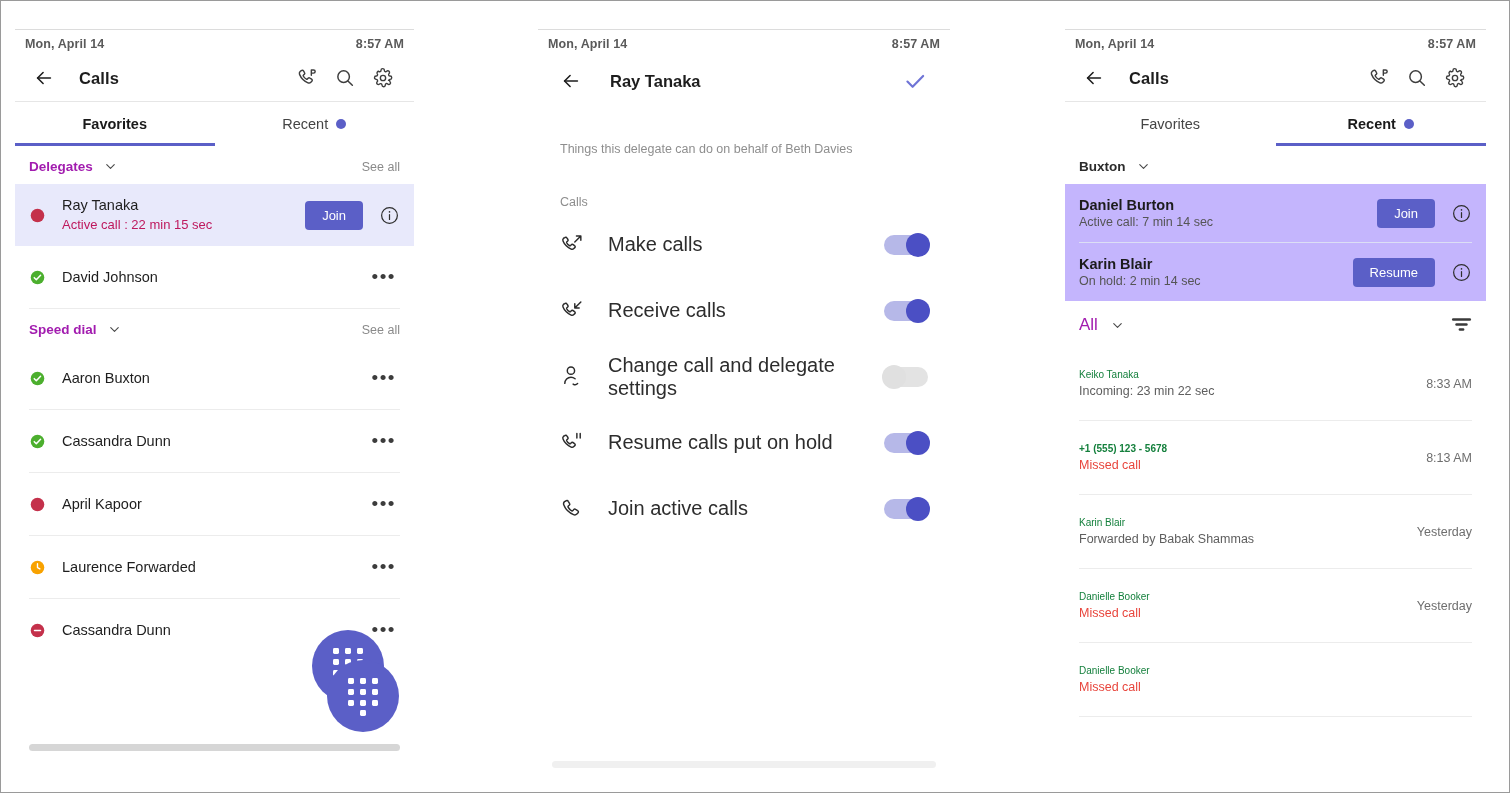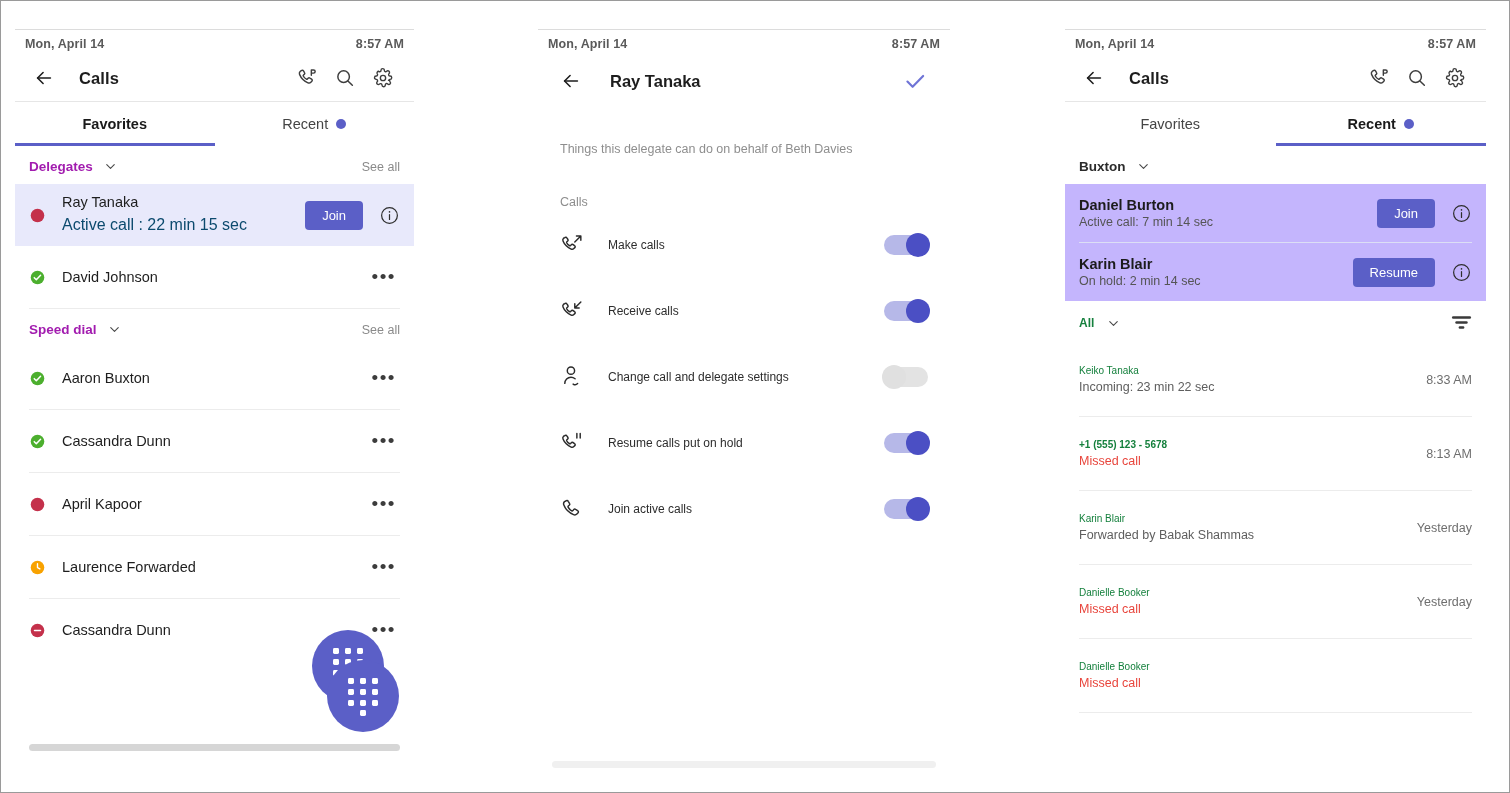--- a/index.html
+++ b/index.html
@@ -74,21 +74,21 @@
   .sec .seeall { font-size: 12.5px; color: #8a8a8a; cursor: pointer; }
 
   
   .row {
     display: flex; align-items: center;
     padding: 0 14px; height: 62px; position: relative;
   }
   .row .presence { width: 17px; height: 17px; flex: 0 0 17px; margin-right: 16px; }
   .row .rowtext { flex: 1; min-width: 0; }
   .row .rname { font-size: 14.5px; color: #1e1e1e; line-height: 1.3; }
-  .row .rsub { font-size: 16px; color: #0c4a6e; line-height: 1.45; margin-top: 1px; }
+  .row .rsub { font-size: 13px; color: #be185d; line-height: 1.45; margin-top: 1px; }
   .row .more {
     font-size: 19px; color: #3c3c3c; letter-spacing: 1.5px;
     padding: 0 4px; cursor: pointer; line-height: .6;
   }
   .divider { height: 1px; background: #ececec; margin: 0 14px; }
 
   .row.highlight { background: #e8e9fb; height: 62px; }
   .row.highlight .rname { font-weight: 400; }
 
   .btn-join {
@@ -100,42 +100,42 @@
   
   .p2-title { font-size: 16.5px; font-weight: 700; color: #1d1d1d; margin-left: 24px; }
   .p2-desc {
     font-size: 12.5px; color: #8e8e8e; padding: 34px 22px 0 22px; line-height: 1.4;
   }
   .p2-group { font-size: 12.5px; color: #8e8e8e; padding: 36px 22px 0 22px; }
   .p2-row {
     display: flex; align-items: center; height: 60px; padding: 0 22px; margin-top: 6px;
   }
   .p2-row .p2ic { width: 34px; flex: 0 0 34px; display: flex; align-items: center; }
-  .p2-row .p2label { flex: 1; font-size: 12px; color: #2d2d2d; margin-left: 14px; }
+  .p2-row .p2label { flex: 1; font-size: 20px; color: #2d2d2d; margin-left: 14px; }
   .toggle {
     width: 44px; height: 20px; border-radius: 10px; position: relative; cursor: pointer;
     background: #b6b8e8;
   }
   .toggle .knob {
     position: absolute; top: -2px; left: 22px;
     width: 24px; height: 24px; border-radius: 50%; background: #4b4fc4;
   }
   .toggle.off { background: #e3e3e3; }
   .toggle.off .knob { left: -2px; background: #e0e0e0; }
 
   
   .ongoing-block { background: #c4b5fd; }
   .ongoing-row { display: flex; align-items: center; padding: 0 14px; height: 58px; }
   .ongoing-row .otext { flex: 1; }
   .ongoing-row .oname { font-size: 14.5px; font-weight: 700; color: #1c1c1c; }
   .ongoing-row .osub { font-size: 12.5px; color: #555555; margin-top: 2px; }
   .ongoing-div { height: 1px; background: #dcdef5; margin: 0 14px; }
 
   .filterbar { display: flex; align-items: center; padding: 14px 14px 12px 14px; }
-  .filterbar .fl { font-size: 12px; font-weight: 700; color: #15803d; }
+  .filterbar .fl { font-size: 17px; font-weight: 400; color: #a21caf; }
   .filterbar .chev { margin-left: 12px; display: flex; }
   .filterbar .spacer { flex: 1; }
   .filterbar .filter-ic { cursor: pointer; display: flex; }
 
   .crow { display: flex; align-items: center; padding: 0 14px; height: 73px; }
   .crow .ctext { flex: 1; }
   .crow .cname { font-size: 10px; color: #15803d; }
   .crow .cname.b { font-weight: 700; }
   .crow .csub { font-size: 12.5px; color: #5e5e5e; margin-top: 4px; }
   .crow .csub.missed { color: #e8453c; }

